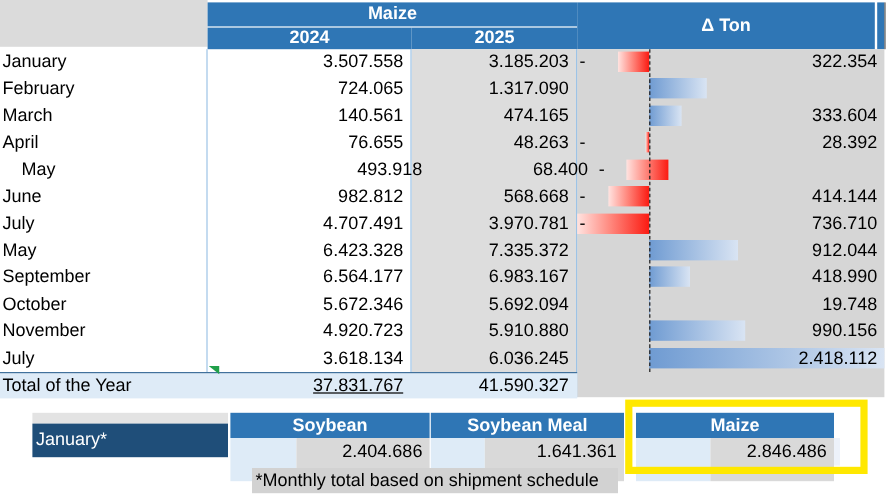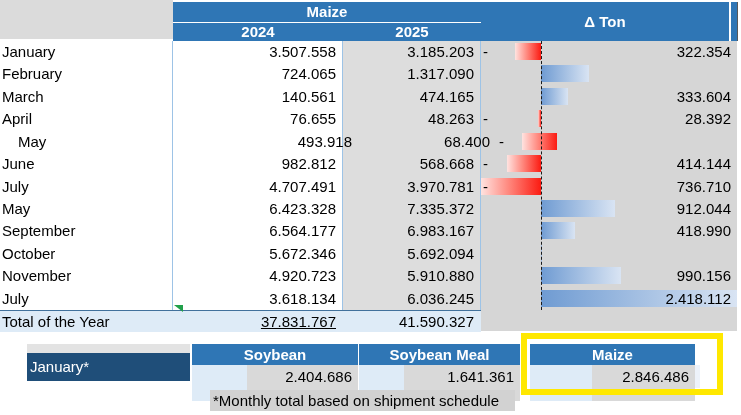--- a/index.html
+++ b/index.html
@@ -164,20 +164,21 @@
         </div>
         <span class="c-num c-dval">418.990</span>
       </div>
       <div class="abs row" style="top: 242.78px;">
         <span class="c-month">October</span>
         <span class="c-num c-2024">5.672.346</span>
         <span class="c-num c-2025">5.692.094</span>
         <div class="barlayer">
           <div class="dbar pos" style="left: 23.3519%; width: 0.625962%;"></div>
         </div>
+        <span class="c-num c-dval">19.748</span>
       </div>
       <div class="abs row" style="top: 265.2px; text-decoration: underline;">
         <span class="c-month">November</span>
         <span class="c-num c-2024">4.920.723</span>
         <span class="c-num c-2025">5.910.880</span>
         <div class="barlayer">
           <div class="dbar pos" style="left: 23.3519%; width: 31.3855%;"></div>
         </div>
         <span class="c-num c-dval">990.156</span>
       </div>

